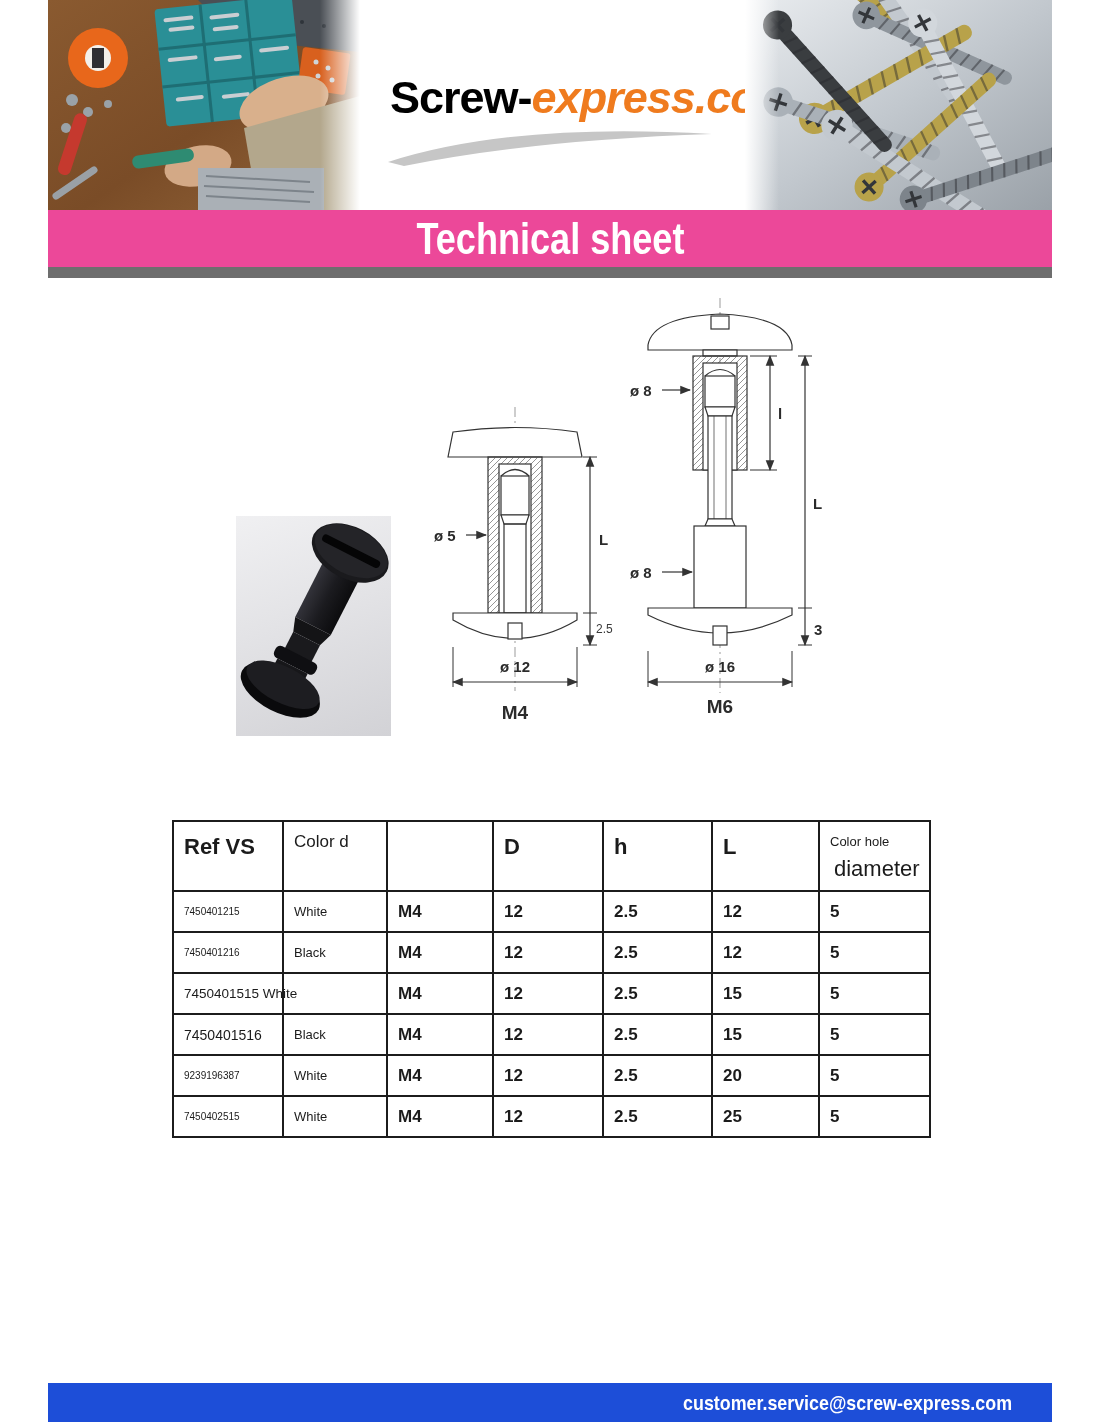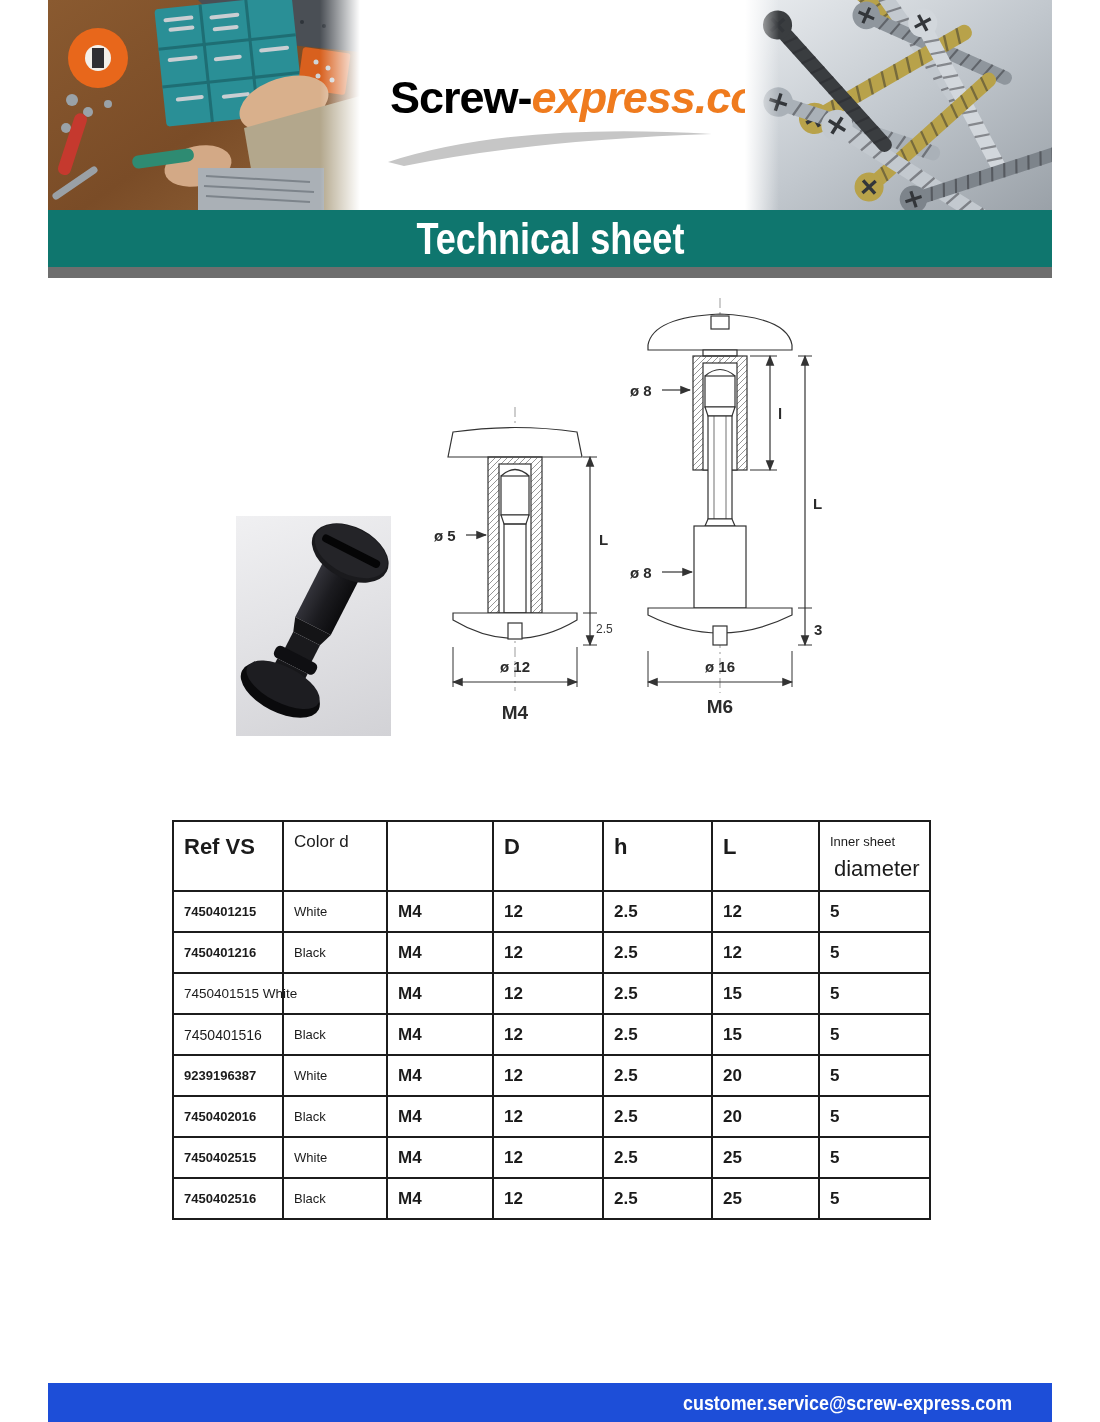--- a/index.html
+++ b/index.html
@@ -12,21 +12,21 @@
   .header-strip { position:absolute; left:48px; top:0; width:1004px; height:210px; background:#fff; }
   .photo-left  { position:absolute; left:0; top:0; width:312px; height:210px; overflow:hidden; }
   .photo-right { position:absolute; right:0; top:0; width:307px; height:210px; overflow:hidden; }
   .logo-zone { position:absolute; left:312px; top:0; width:385px; height:210px; background:#fff; }
   .logo-line { position:absolute; left:30px; top:72px; width:360px; white-space:nowrap;
                font-size:45px; font-weight:bold; letter-spacing:-1px; }
   .logo-part1 { color:#000000; }
   .logo-part2 { color:#ef7b1e; font-style:italic; }
   .logo-swoosh { position:absolute; left:22px; top:118px; }
   .banner {
-    position:absolute; left:48px; top:210px; width:1004px; height:57px; background:#0f766e;
+    position:absolute; left:48px; top:210px; width:1004px; height:57px; background:#ec4899;
     display:flex; align-items:center; justify-content:center;
   }
   .banner-text { color:#fff; font-size:44px; font-weight:bold; letter-spacing:0px;
                  transform:scaleX(.82); transform-origin:center; }
   .banner-understrip { position:absolute; left:48px; top:267px; width:1004px; height:11px; background:#6e6e6e; }
 
   
   .product-photo { position:absolute; left:236px; top:516px; width:155px; height:220px;
                    background:linear-gradient(160deg,#f0f0f2 0%,#e3e3e6 45%,#d2d2d6 100%); }
   .drawing { position:absolute; }
@@ -43,21 +43,21 @@
   .spec-table th, .spec-table td { border:2px solid #1c1c1c; text-align:left; vertical-align:middle;
                 padding:2px 10px; color:#1b1b1b; background:#fff; }
   .spec-table thead tr { height:70px; }
   .spec-table tbody tr { height:41px; }
   th.h-ref { font-size:22px; font-weight:bold; vertical-align:top; padding-top:12px;}
   th.h-color { font-size:17px; font-weight:normal; vertical-align:top; padding-top:10px;}
   th.h-big { font-size:22px; font-weight:bold; vertical-align:top; padding-top:12px;}
   th.h-hole { font-size:13px; font-weight:normal; vertical-align:top; padding-top:10px; line-height:1.5;}
   th.h-hole .hole2 { font-size:22px; padding-left:4px;}
   td.c-ref { font-size:14px; }
-  td.c-ref.b { font-size:13px; font-weight:bold; }
+  td.c-ref.b { font-size:10px; font-weight:normal; }
   td.c-ref.ov { white-space:nowrap; overflow:visible; font-size:13.5px; }
   td.c-color { font-size:13px; }
   td.c-num { font-size:17px; font-weight:bold; }
 
   
   .footer-bar { position:absolute; left:48px; top:1383px; width:1004px; height:39px; background:#1d4ed8;
                 display:flex; align-items:center; justify-content:flex-end; padding-right:40px; }
   .footer-email { color:#fff; font-size:21px; font-weight:bold;
                   transform:scaleX(.85); transform-origin:right center; }
 </style>
@@ -314,21 +314,21 @@
     </colgroup>
     <thead>
       <tr>
         <th class="h-ref">Ref VS</th>
         <th class="h-color">Color d</th>
         <th class="h-big"></th>
         <th class="h-big">D</th>
         <th class="h-big">h</th>
         <th class="h-big">L</th>
         <th class="h-hole">
-          <span>Inner sheet</span><br>
+          <span>Color hole</span><br>
           <span class="hole2">diameter</span>
         </th>
       </tr>
     </thead>
     <tbody>
         <tr>
           <td class="c-ref b">7450401215</td>
           <td class="c-color">White</td>
           <td class="c-num">M4</td>
           <td class="c-num">12</td>
@@ -366,40 +366,22 @@
         <tr>
           <td class="c-ref b">9239196387</td>
           <td class="c-color">White</td>
           <td class="c-num">M4</td>
           <td class="c-num">12</td>
           <td class="c-num">2.5</td>
           <td class="c-num">20</td>
           <td class="c-num">5</td>
         </tr>
         <tr>
-          <td class="c-ref b">7450402016</td>
-          <td class="c-color">Black</td>
-          <td class="c-num">M4</td>
-          <td class="c-num">12</td>
-          <td class="c-num">2.5</td>
-          <td class="c-num">20</td>
-          <td class="c-num">5</td>
-        </tr>
-        <tr>
           <td class="c-ref b">7450402515</td>
           <td class="c-color">White</td>
-          <td class="c-num">M4</td>
-          <td class="c-num">12</td>
-          <td class="c-num">2.5</td>
-          <td class="c-num">25</td>
-          <td class="c-num">5</td>
-        </tr>
-        <tr>
-          <td class="c-ref b">7450402516</td>
-          <td class="c-color">Black</td>
           <td class="c-num">M4</td>
           <td class="c-num">12</td>
           <td class="c-num">2.5</td>
           <td class="c-num">25</td>
           <td class="c-num">5</td>
         </tr>
       </tbody>
   </table>
 
   <div class="footer-bar">

